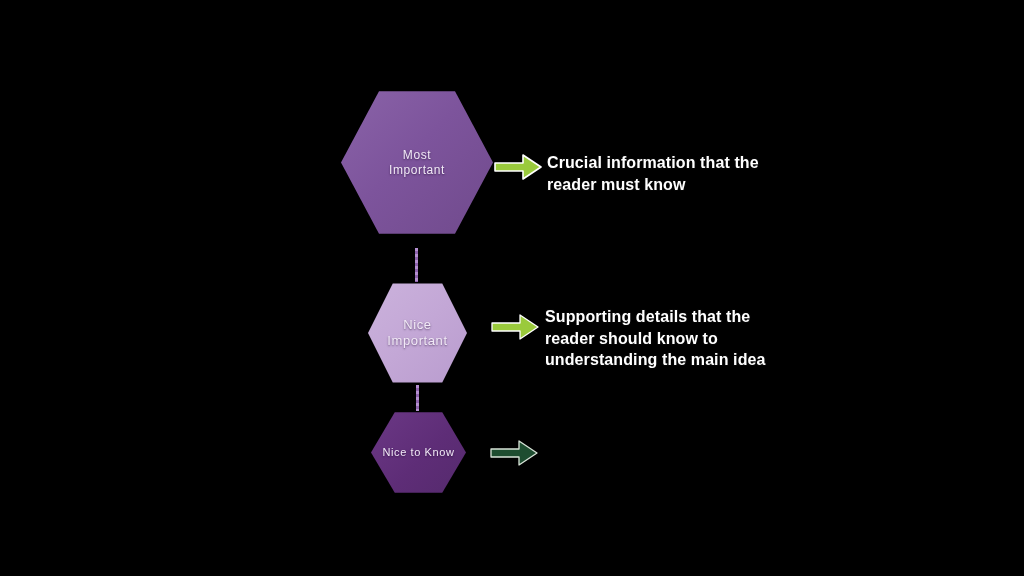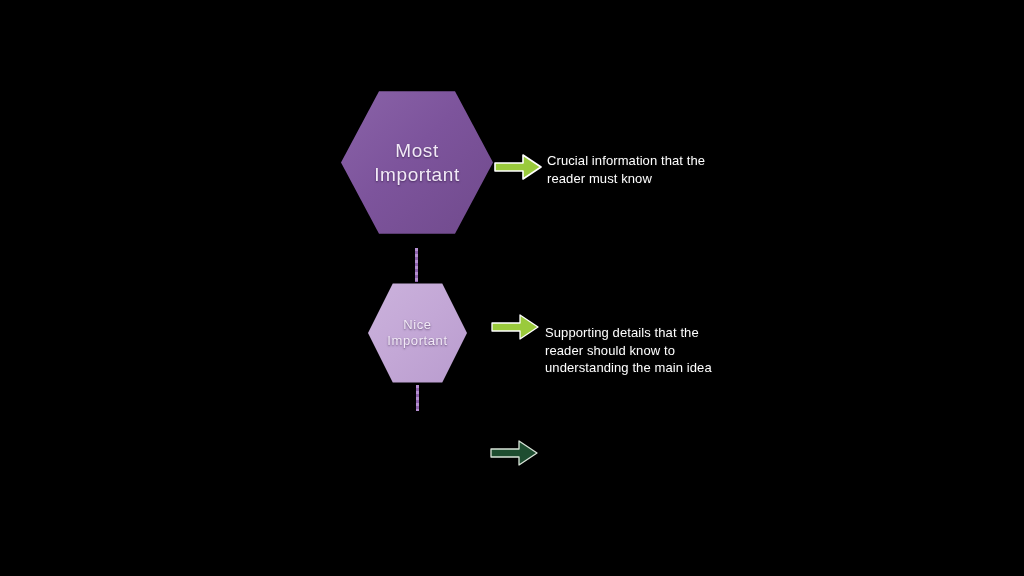--- a/index.html
+++ b/index.html
@@ -61,21 +61,21 @@
   #tier-1 {
     left: 341px;
     top: 89px;
     width: 152px;
     height: 147px;
   }
   #tier-1 .hex {
     background: linear-gradient(135deg, #8a63a8 0%, #7d549c 45%, #704a8c 100%);
   }
   #tier-1 .hex-label {
-    font-size: 19px;
+    font-size: 12px;
   }
 
   
   #tier-2 {
     left: 368px;
     top: 282px;
     width: 99px;
     height: 102px;
   }
   #tier-2 .hex {
@@ -119,37 +119,37 @@
   .arrow svg { display: block; }
 
   #arrow-1 { left: 493px; top: 152px; width: 50px; height: 30px; }
   #arrow-2 { left: 490px; top: 312px; width: 50px; height: 30px; }
   #arrow-3 { left: 489px; top: 438px; width: 50px; height: 30px; }
 
   
   .callout {
     position: absolute;
     color: #ffffff;
-    font-weight: normal;
-    font-size: 13px;
+    font-weight: bold;
+    font-size: 16px;
     line-height: 1.35;
     letter-spacing: 0.1px;
     white-space: pre-line;
     text-shadow:
       -1px -1px 0 #050505,
        1px -1px 0 #050505,
       -1px  1px 0 #050505,
        1px  1px 0 #050505,
        0   -1px 0 #050505,
        0    1px 0 #050505,
       -1px  0   0 #050505,
        1px  0   0 #050505;
   }
   #callout-1 { left: 547px; top: 152px; width: 235px; }
-  #callout-2 { left: 545px; top: 324px; width: 245px; }
+  #callout-2 { left: 545px; top: 306px; width: 245px; }
   #callout-3 { left: 545px; top: 436px; width: 250px; }
 </style>
 </head>
 <body>
 
 <div id="canvas">
 
   <div class="tier" id="tier-1">
     <div class="hex"></div>
     <div class="hex-label">Most
@@ -178,20 +178,24 @@
   <div class="arrow" id="arrow-2">
     <svg width="50" height="30" viewBox="0 0 50 30" xmlns="http://www.w3.org/2000/svg">
       <polygon points="2,11 30,11 30,3 48,15 30,27 30,19 2,19" fill="#9ACA3C" stroke="#FFFFFF" stroke-width="1.3" stroke-linejoin="round"></polygon>
     </svg>
   </div>
 
   <div class="callout" id="callout-2">Supporting details that the
 reader should know to
 understanding the main idea</div>
 
+  <div class="tier" id="tier-3">
+    <div class="hex"></div>
+    <div class="hex-label">Nice to Know</div>
+  </div>
 
   <div class="arrow" id="arrow-3">
     <svg width="50" height="30" viewBox="0 0 50 30" xmlns="http://www.w3.org/2000/svg">
       <polygon points="2,11 30,11 30,3 48,15 30,27 30,19 2,19" fill="#1E4D30" stroke="#D8E4D8" stroke-width="1.3" stroke-linejoin="round"></polygon>
     </svg>
   </div>
 
 
 </div>
 

